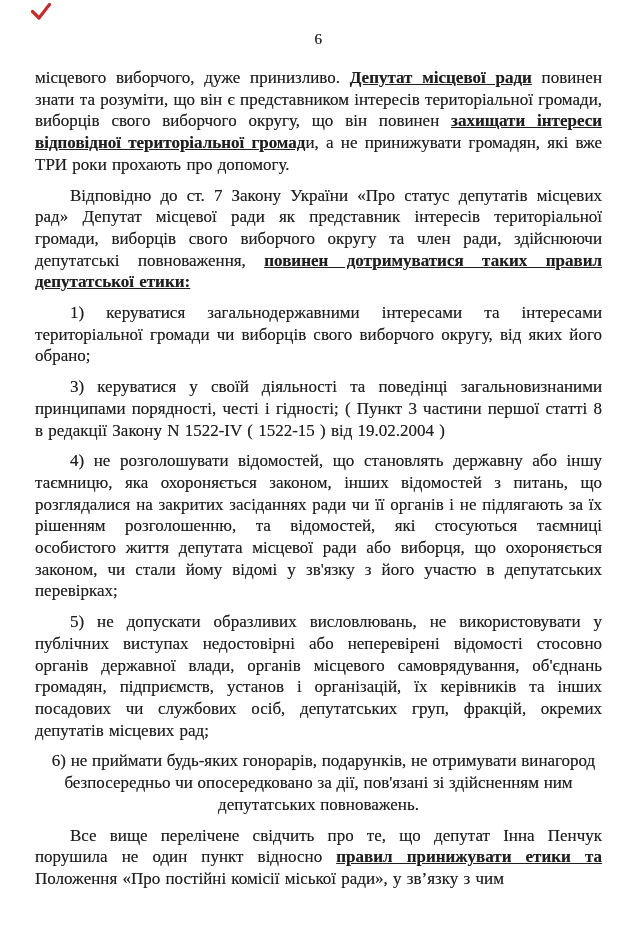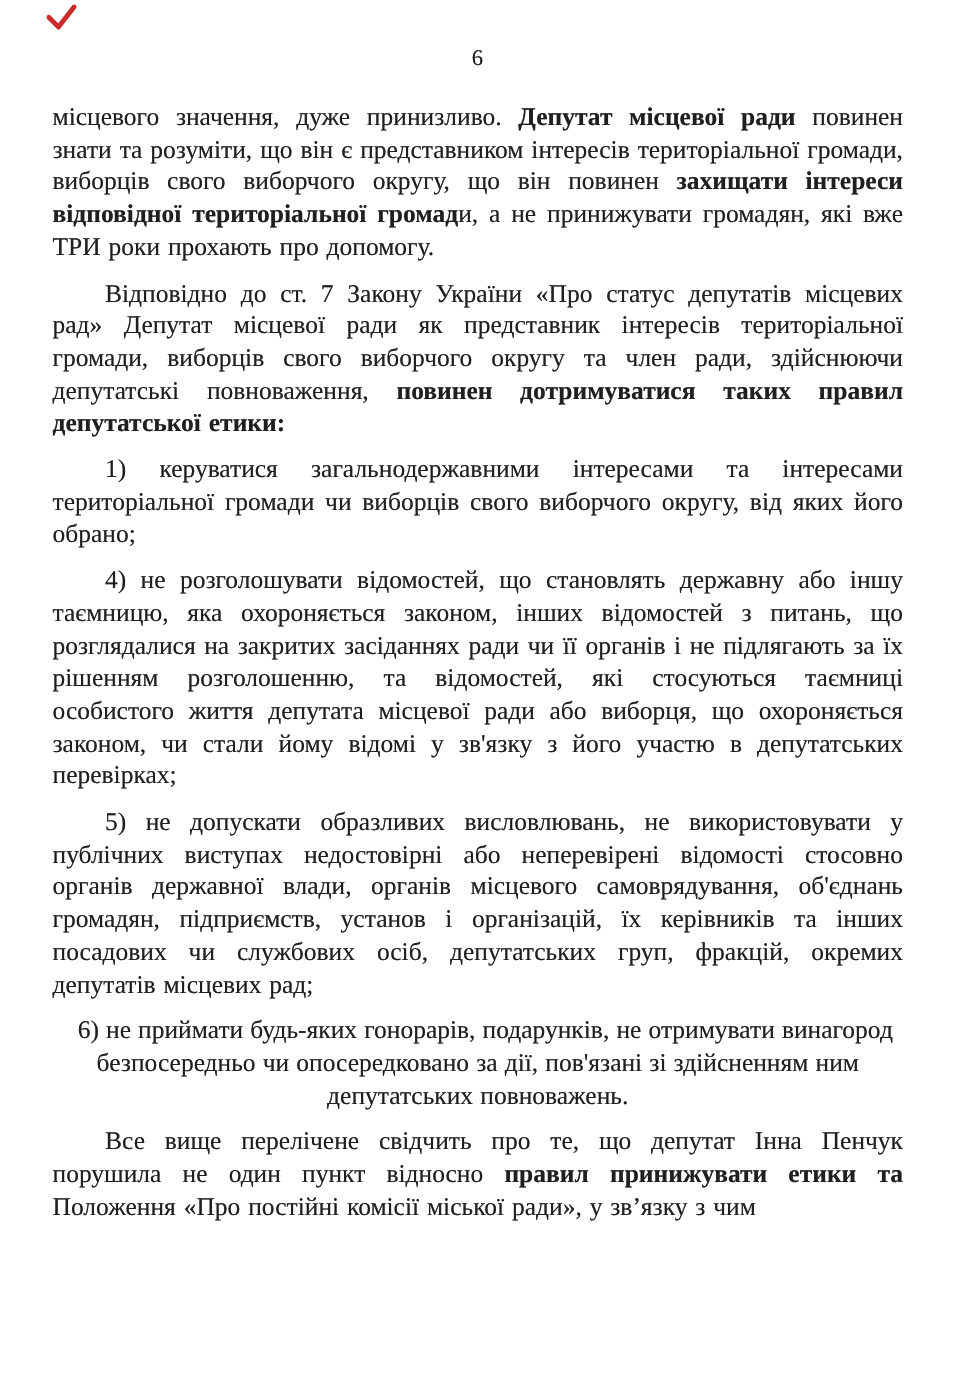--- a/index.html
+++ b/index.html
@@ -55,36 +55,38 @@
   .para.flow {
     text-indent: 0;
   }
   .para.flush {
     text-align: center;
     text-indent: 10px;
     word-spacing: 0.5px;
   }
   .para b {
     font-weight: bold;
+    text-decoration: underline;
   }
 </style>
 </head>
 <body>
 
 <div class="page">
 
   <svg class="corner-mark" viewBox="0 0 20 18" xmlns="http://www.w3.org/2000/svg" aria-hidden="true">
     <polyline points="1.5,8.5 8,15 18.5,1.5" fill="none" stroke-width="3.2" stroke-linecap="round" stroke-linejoin="round" stroke="#cb2a2c"></polyline>
   </svg>
 
   <div class="page-number">6</div>
 
   <div class="content">
-      <p class="para flow"><span>місцевого значення, дуже принизливо. </span><b>Депутат місцевої ради</b><span> повинен знати та розуміти, що він є представником інтересів територіальної громади, виборців свого виборчого округу, що він повинен </span><b>захищати інтереси відповідної територіальної громад</b><span>и, а не принижувати громадян, які вже ТРИ роки прохають про допомогу.</span></p>
+      <p class="para flow"><span>місцевого виборчого, дуже принизливо. </span><b>Депутат місцевої ради</b><span> повинен знати та розуміти, що він є представником інтересів територіальної громади, виборців свого виборчого округу, що він повинен </span><b>захищати інтереси відповідної територіальної громад</b><span>и, а не принижувати громадян, які вже ТРИ роки прохають про допомогу.</span></p>
       <p class="para indent"><span>Відповідно до ст. 7 Закону України «Про статус депутатів місцевих рад» Депутат місцевої ради як представник інтересів територіальної громади, виборців свого виборчого округу та член ради, здійснюючи депутатські повноваження, </span><b>повинен дотримуватися таких правил депутатської етики:</b></p>
       <p class="para indent"><span>1) керуватися загальнодержавними інтересами та інтересами територіальної громади чи виборців свого виборчого округу, від яких його обрано;</span></p>
+      <p class="para indent"><span>3) керуватися у своїй діяльності та поведінці загальновизнаними принципами порядності, честі і гідності; ( Пункт 3 частини першої статті 8 в редакції Закону N 1522-IV ( 1522-15 ) від 19.02.2004 )</span></p>
       <p class="para indent"><span>4) не розголошувати відомостей, що становлять державну або іншу таємницю, яка охороняється законом, інших відомостей з питань, що розглядалися на закритих засіданнях ради чи її органів і не підлягають за їх рішенням розголошенню, та відомостей, які стосуються таємниці особистого життя депутата місцевої ради або виборця, що охороняється законом, чи стали йому відомі у зв'язку з його участю в депутатських перевірках;</span></p>
       <p class="para indent"><span>5) не допускати образливих висловлювань, не використовувати у публічних виступах недостовірні або неперевірені відомості стосовно органів державної влади, органів місцевого самоврядування, об'єднань громадян, підприємств, установ і організацій, їх керівників та інших посадових чи службових осіб, депутатських груп, фракцій, окремих депутатів місцевих рад;</span></p>
       <p class="para flush"><span>6) не приймати будь-яких гонорарів, подарунків, не отримувати винагород безпосередньо чи опосередковано за дії, пов'язані зі здійсненням ним депутатських повноважень.</span></p>
       <p class="para indent"><span>Все вище перелічене свідчить про те, що депутат Інна Пенчук порушила не один пункт відносно </span><b>правил принижувати етики та</b><span> Положення «Про постійні комісії міської ради», у зв’язку з чим</span></p>
     </div>
 
 </div>
 
 </body></html>

